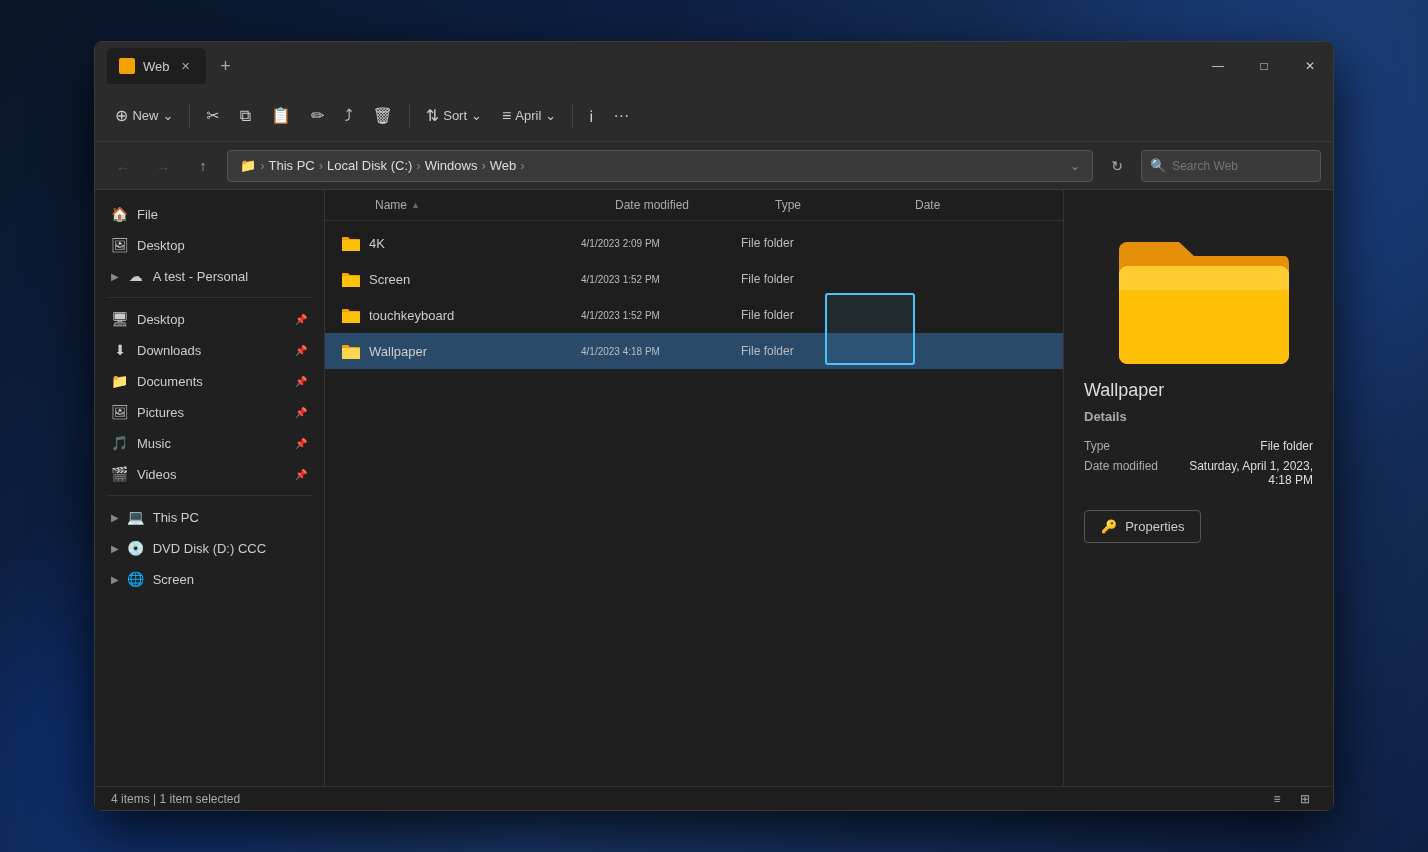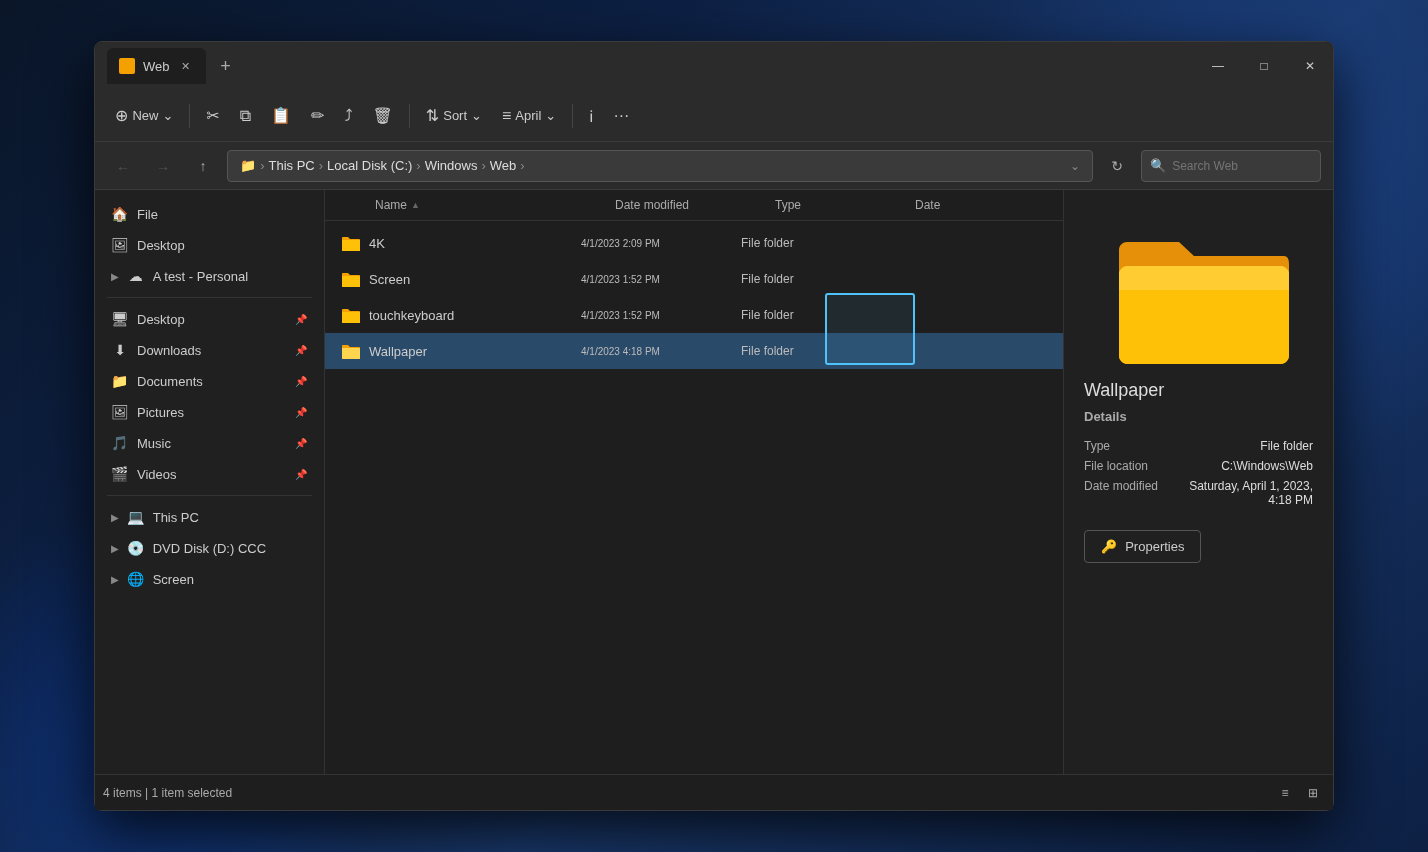--- a/index.html
+++ b/index.html
@@ -409,26 +409,26 @@
       border: 1px solid #555;
       border-radius: 4px;
       color: #ccc;
       font-size: 13px;
       cursor: pointer;
       width: fit-content;
     }
 
     
     .status-bar {
-      height: 36px;
+      height: 24px;
       background: #1e1e1e;
       border-top: 1px solid #333;
       display: flex;
       align-items: center;
-      padding: 0 8px;
+      padding: 0 16px;
       font-size: 12px;
       color: #aaa;
       flex-shrink: 0;
       justify-content: space-between;
     }
     .view-toggle {
       display: flex;
       gap: 4px;
     }
     .view-btn {
@@ -698,24 +698,20 @@
         </div>
       </div>
       <div class="preview-name">Wallpaper</div>
       <div class="preview-details-label">Details</div>
 
       <div class="preview-detail-row">
         <span class="detail-key">Type</span>
         <span class="detail-val">File folder</span>
       </div>
       <div class="preview-detail-row">
-        <span class="detail-key">File location</span>
-        <span class="detail-val">C:\Windows\Web</span>
-      </div>
-      <div class="preview-detail-row">
         <span class="detail-key">Date modified</span>
         <div style="text-align:right;">
           <div class="detail-val">Saturday, April 1, 2023,</div>
           <div class="detail-val">4:18 PM</div>
         </div>
       </div>
 
       <button class="preview-props-btn">
         <span>🔑</span>
         <span>Properties</span>

